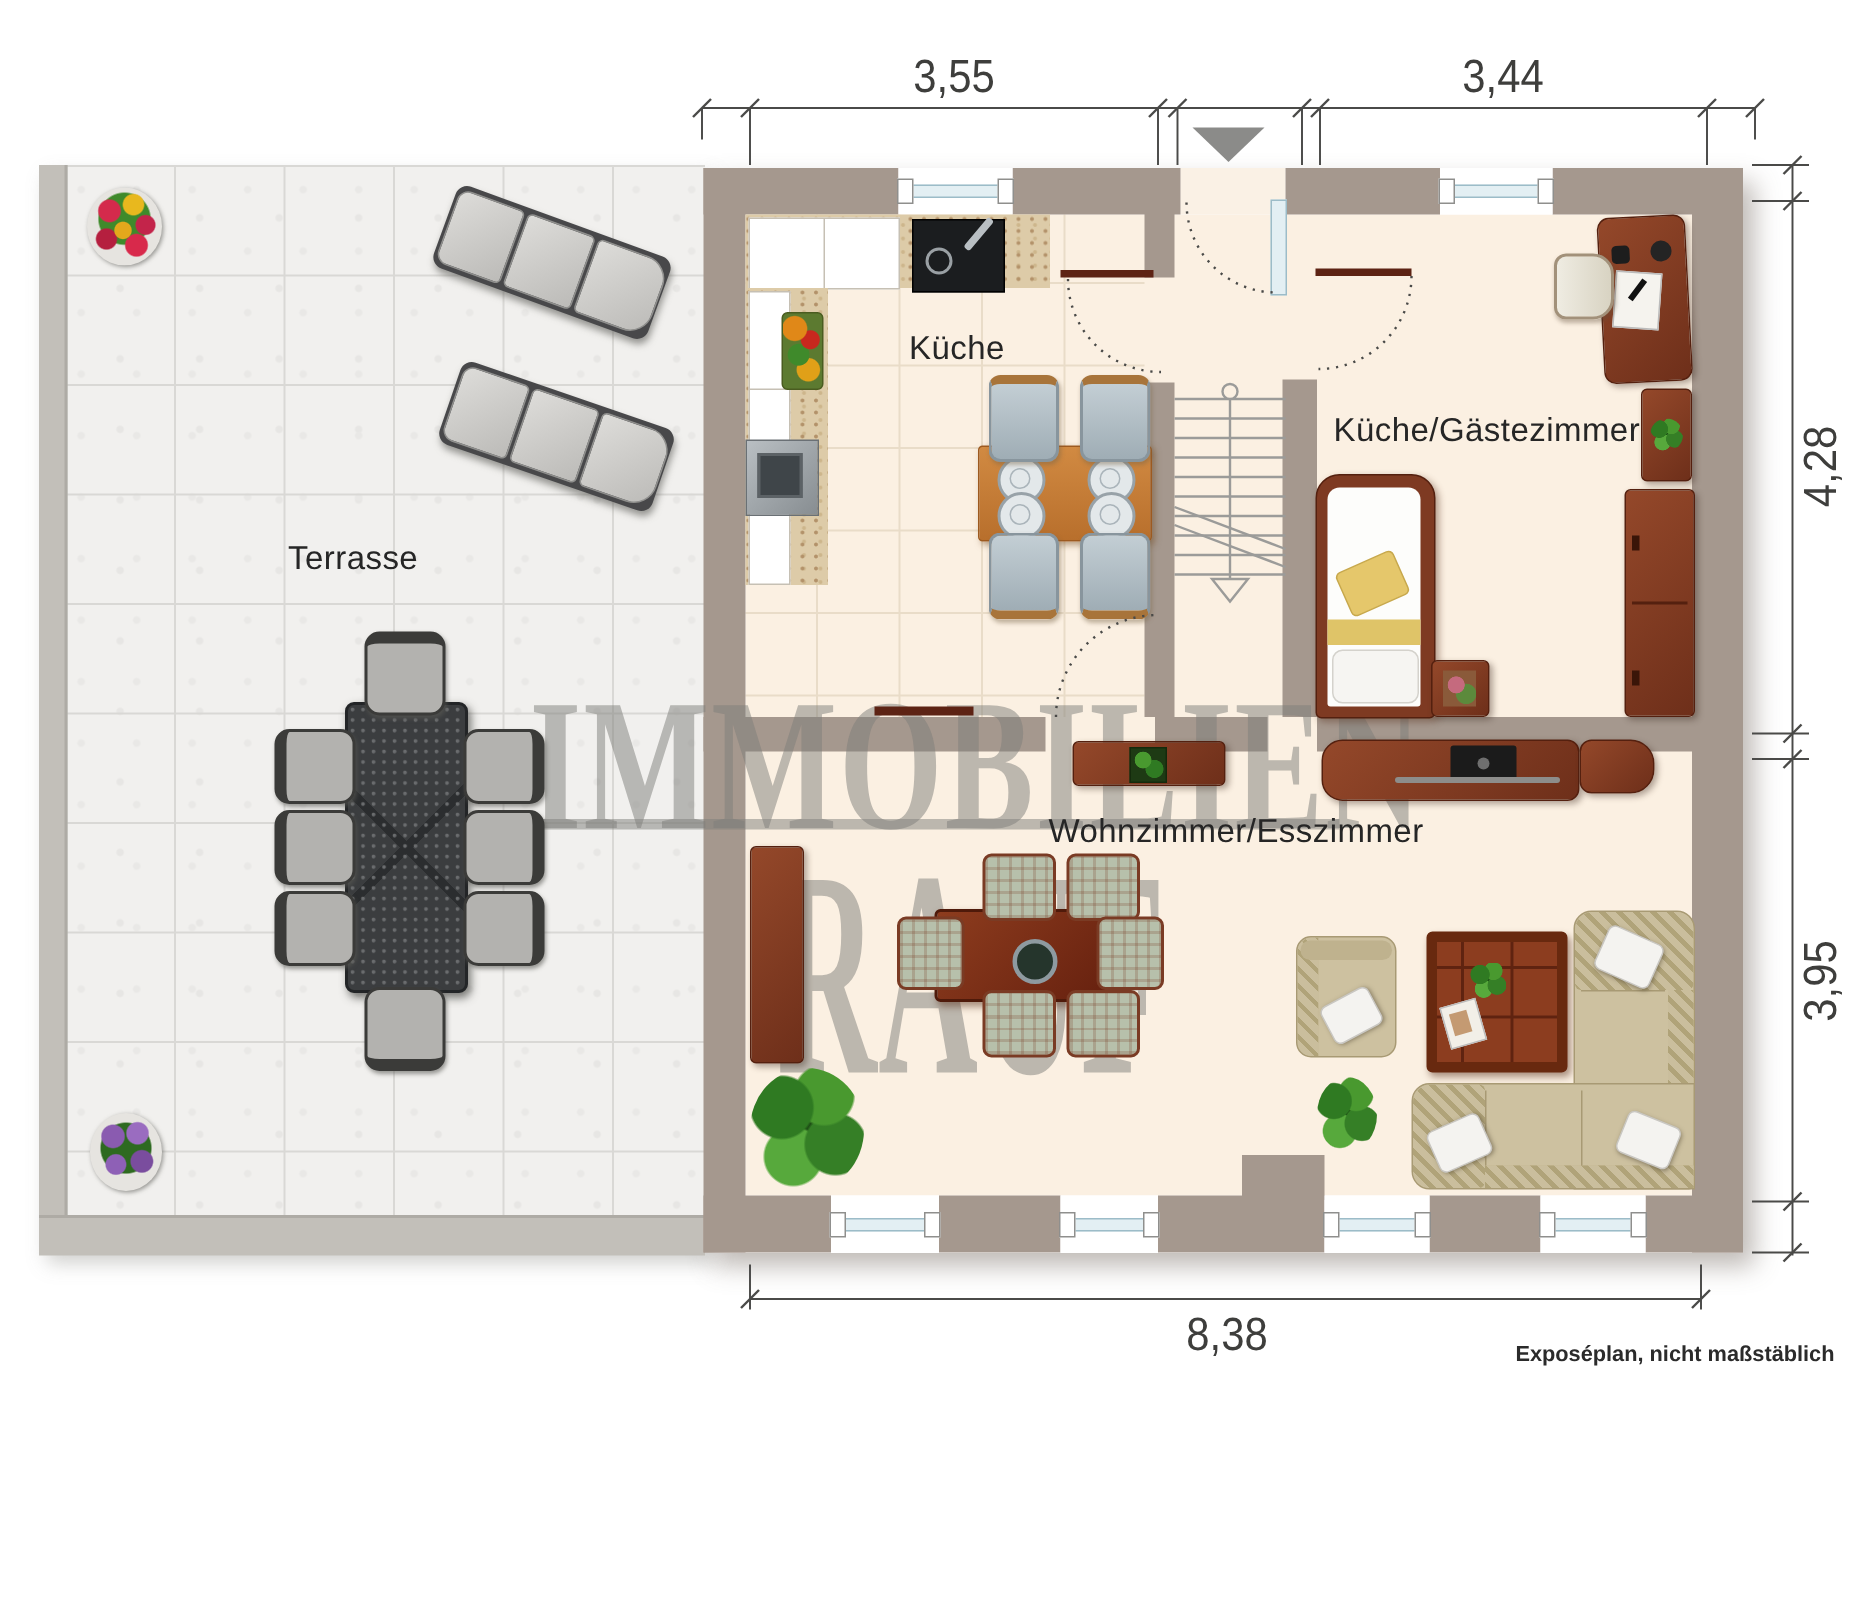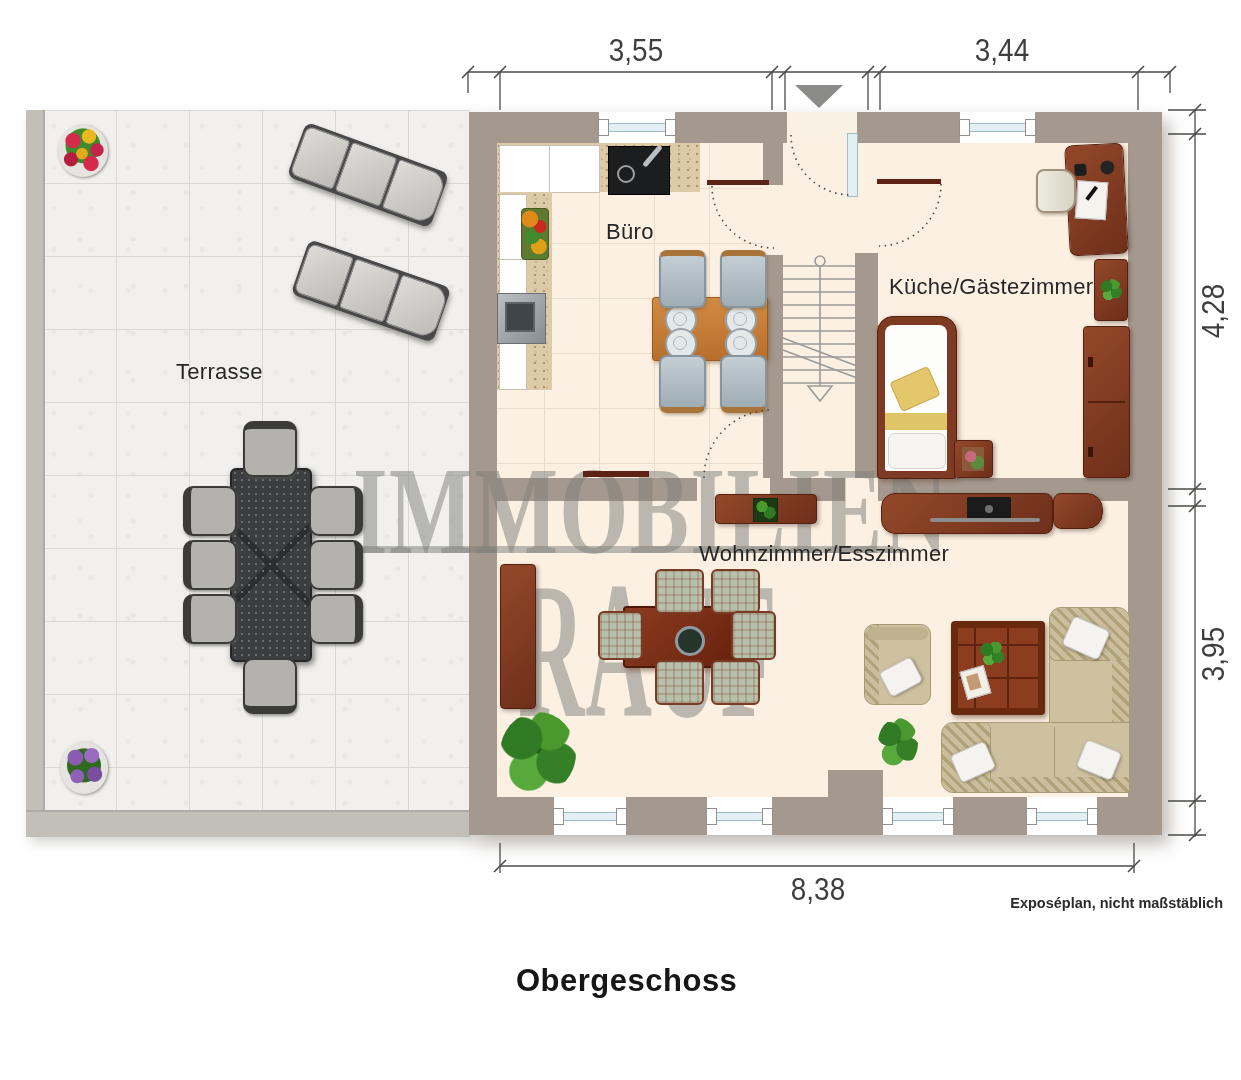--- a/index.html
+++ b/index.html
@@ -376,26 +376,25 @@
       <line x1="500" y1="866" x2="1134" y2="866"></line>
       <line x1="500" y1="843" x2="500" y2="873"></line>
         <line x1="1134" y1="843" x2="1134" y2="873"></line>
       <g stroke-width="1.6">
         <line x1="494" y1="872" x2="506" y2="860"></line>
           <line x1="1128" y1="872" x2="1140" y2="860"></line>
       </g>
     </g>
   </svg>
 
-  <div class="abs lbl z5" style="left:176px;top:359px">Terrasse</div>
-  <div class="abs lbl z5" style="left:606px;top:219px">Büro</div>
+  <div class="abs lbl z5" style="left:192px;top:359px">Terrasse</div>
+  <div class="abs lbl z5" style="left:606px;top:219px">Küche</div>
   <div class="abs lbl z5" style="left:889px;top:274px">Küche/Gästezimmer</div>
   <div class="abs lbl z5" style="left:699px;top:541px">Wohnzimmer/Esszimmer</div>
 
   <div class="abs dim z5" style="left:586px;top:33px;width:100px">3,55</div>
   <div class="abs dim z5" style="left:952px;top:33px;width:100px">3,44</div>
   <div class="abs dim rot z5" style="left:1169px;top:293px;width:90px">4,28</div>
   <div class="abs dim rot z5" style="left:1169px;top:636px;width:90px">3,95</div>
   <div class="abs dim z5" style="left:768px;top:872px;width:100px">8,38</div>
 
   <div class="abs foot z5" style="left:923px;top:895px;width:300px">Exposéplan, nicht maßstäblich</div>
-  <div class="abs title z5" style="left:516px;top:963px">Obergeschoss</div>
 </div>
 
 </body></html>

